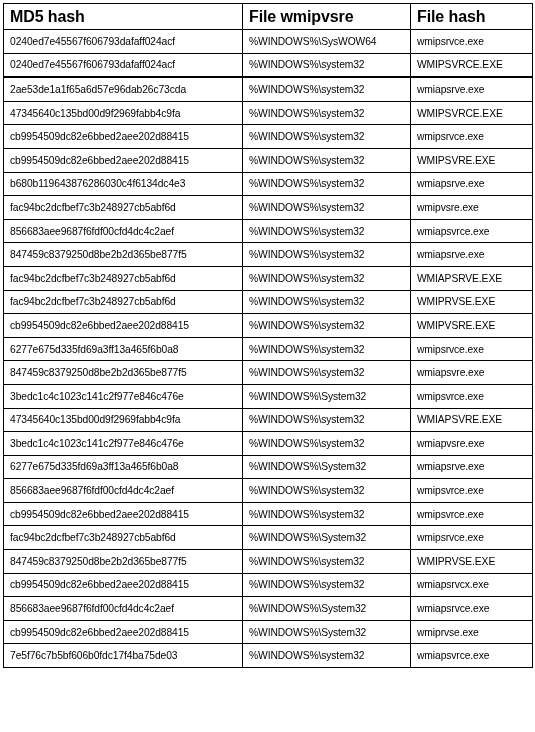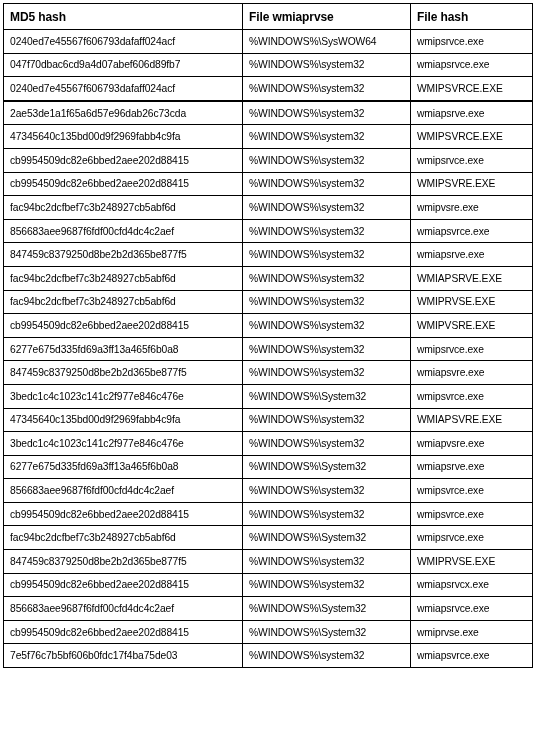--- a/index.html
+++ b/index.html
@@ -37,21 +37,21 @@
     text-align: left;
     vertical-align: middle;
     white-space: nowrap;
     overflow: hidden;
     letter-spacing: -0.1px;
   }
   #hash-table th:last-child,
   #hash-table td:last-child { border-right: none; }
 
   #hash-table thead th {
-    font-size: 12px;
+    font-size: 16px;
     font-weight: bold;
     height: 21px;
     border-bottom: 1.4px solid #000;
   }
   #hash-table tbody td {
     font-size: 10.3px;
     font-weight: normal;
     height: 18.6px;
   }
   #hash-table tbody tr.thick-top > td {
@@ -63,36 +63,31 @@
 
 <table id="hash-table">
   <colgroup>
     <col class="col-md5">
     <col class="col-dir">
     <col class="col-name">
   </colgroup>
   <thead>
     <tr>
       <th>MD5 hash</th>
-      <th>File wmiaprvse</th>
+      <th>File wmipvsre</th>
       <th>File hash</th>
     </tr>
   </thead>
   <tbody id="table-body">
       <tr>
         <td>0240ed7e45567f606793dafaff024acf</td>
         <td>%WINDOWS%\SysWOW64</td>
         <td>wmipsrvce.exe</td>
       </tr>
       <tr>
-        <td>047f70dbac6cd9a4d07abef606d89fb7</td>
-        <td>%WINDOWS%\system32</td>
-        <td>wmiapsrvce.exe</td>
-      </tr>
-      <tr>
         <td>0240ed7e45567f606793dafaff024acf</td>
         <td>%WINDOWS%\system32</td>
         <td>WMIPSVRCE.EXE</td>
       </tr>
       <tr class="thick-top">
         <td>2ae53de1a1f65a6d57e96dab26c73cda</td>
         <td>%WINDOWS%\system32</td>
         <td>wmiapsrve.exe</td>
       </tr>
       <tr>
@@ -104,20 +99,25 @@
         <td>cb9954509dc82e6bbed2aee202d88415</td>
         <td>%WINDOWS%\system32</td>
         <td>wmipsrvce.exe</td>
       </tr>
       <tr>
         <td>cb9954509dc82e6bbed2aee202d88415</td>
         <td>%WINDOWS%\system32</td>
         <td>WMIPSVRE.EXE</td>
       </tr>
       <tr>
+        <td>b680b119643876286030c4f6134dc4e3</td>
+        <td>%WINDOWS%\system32</td>
+        <td>wmiapsrve.exe</td>
+      </tr>
+      <tr>
         <td>fac94bc2dcfbef7c3b248927cb5abf6d</td>
         <td>%WINDOWS%\system32</td>
         <td>wmipvsre.exe</td>
       </tr>
       <tr>
         <td>856683aee9687f6fdf00cfd4dc4c2aef</td>
         <td>%WINDOWS%\system32</td>
         <td>wmiapsvrce.exe</td>
       </tr>
       <tr>

